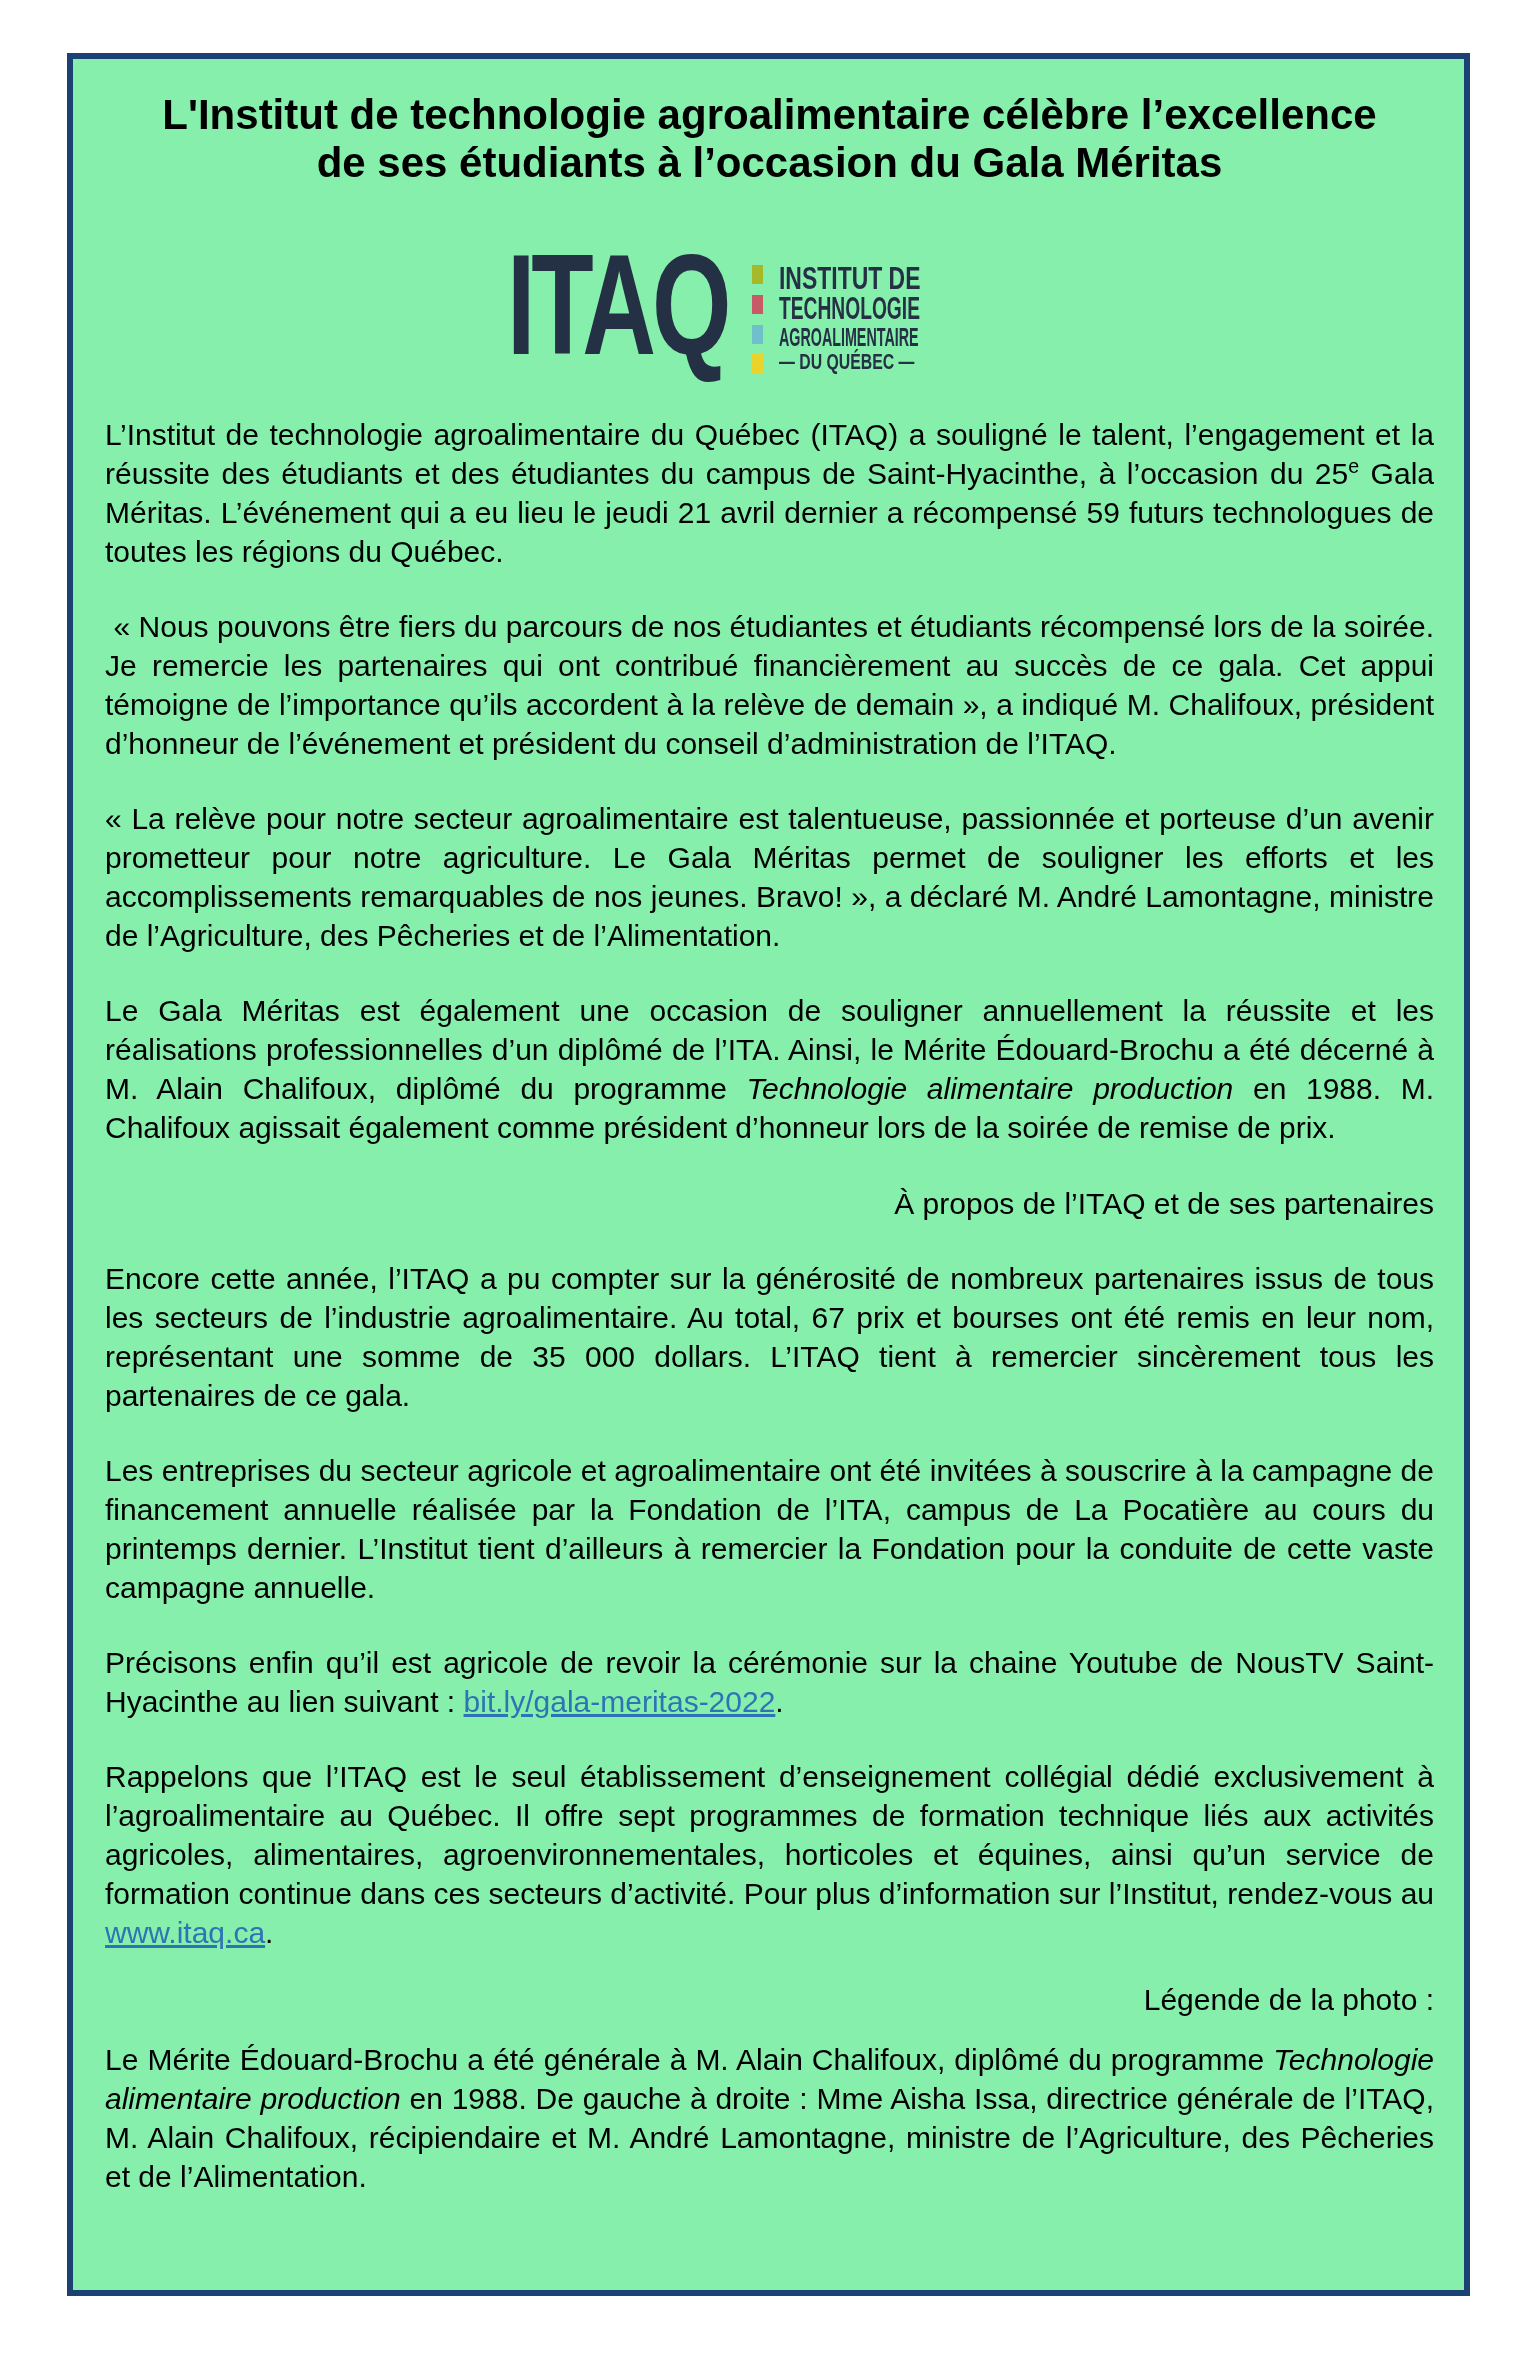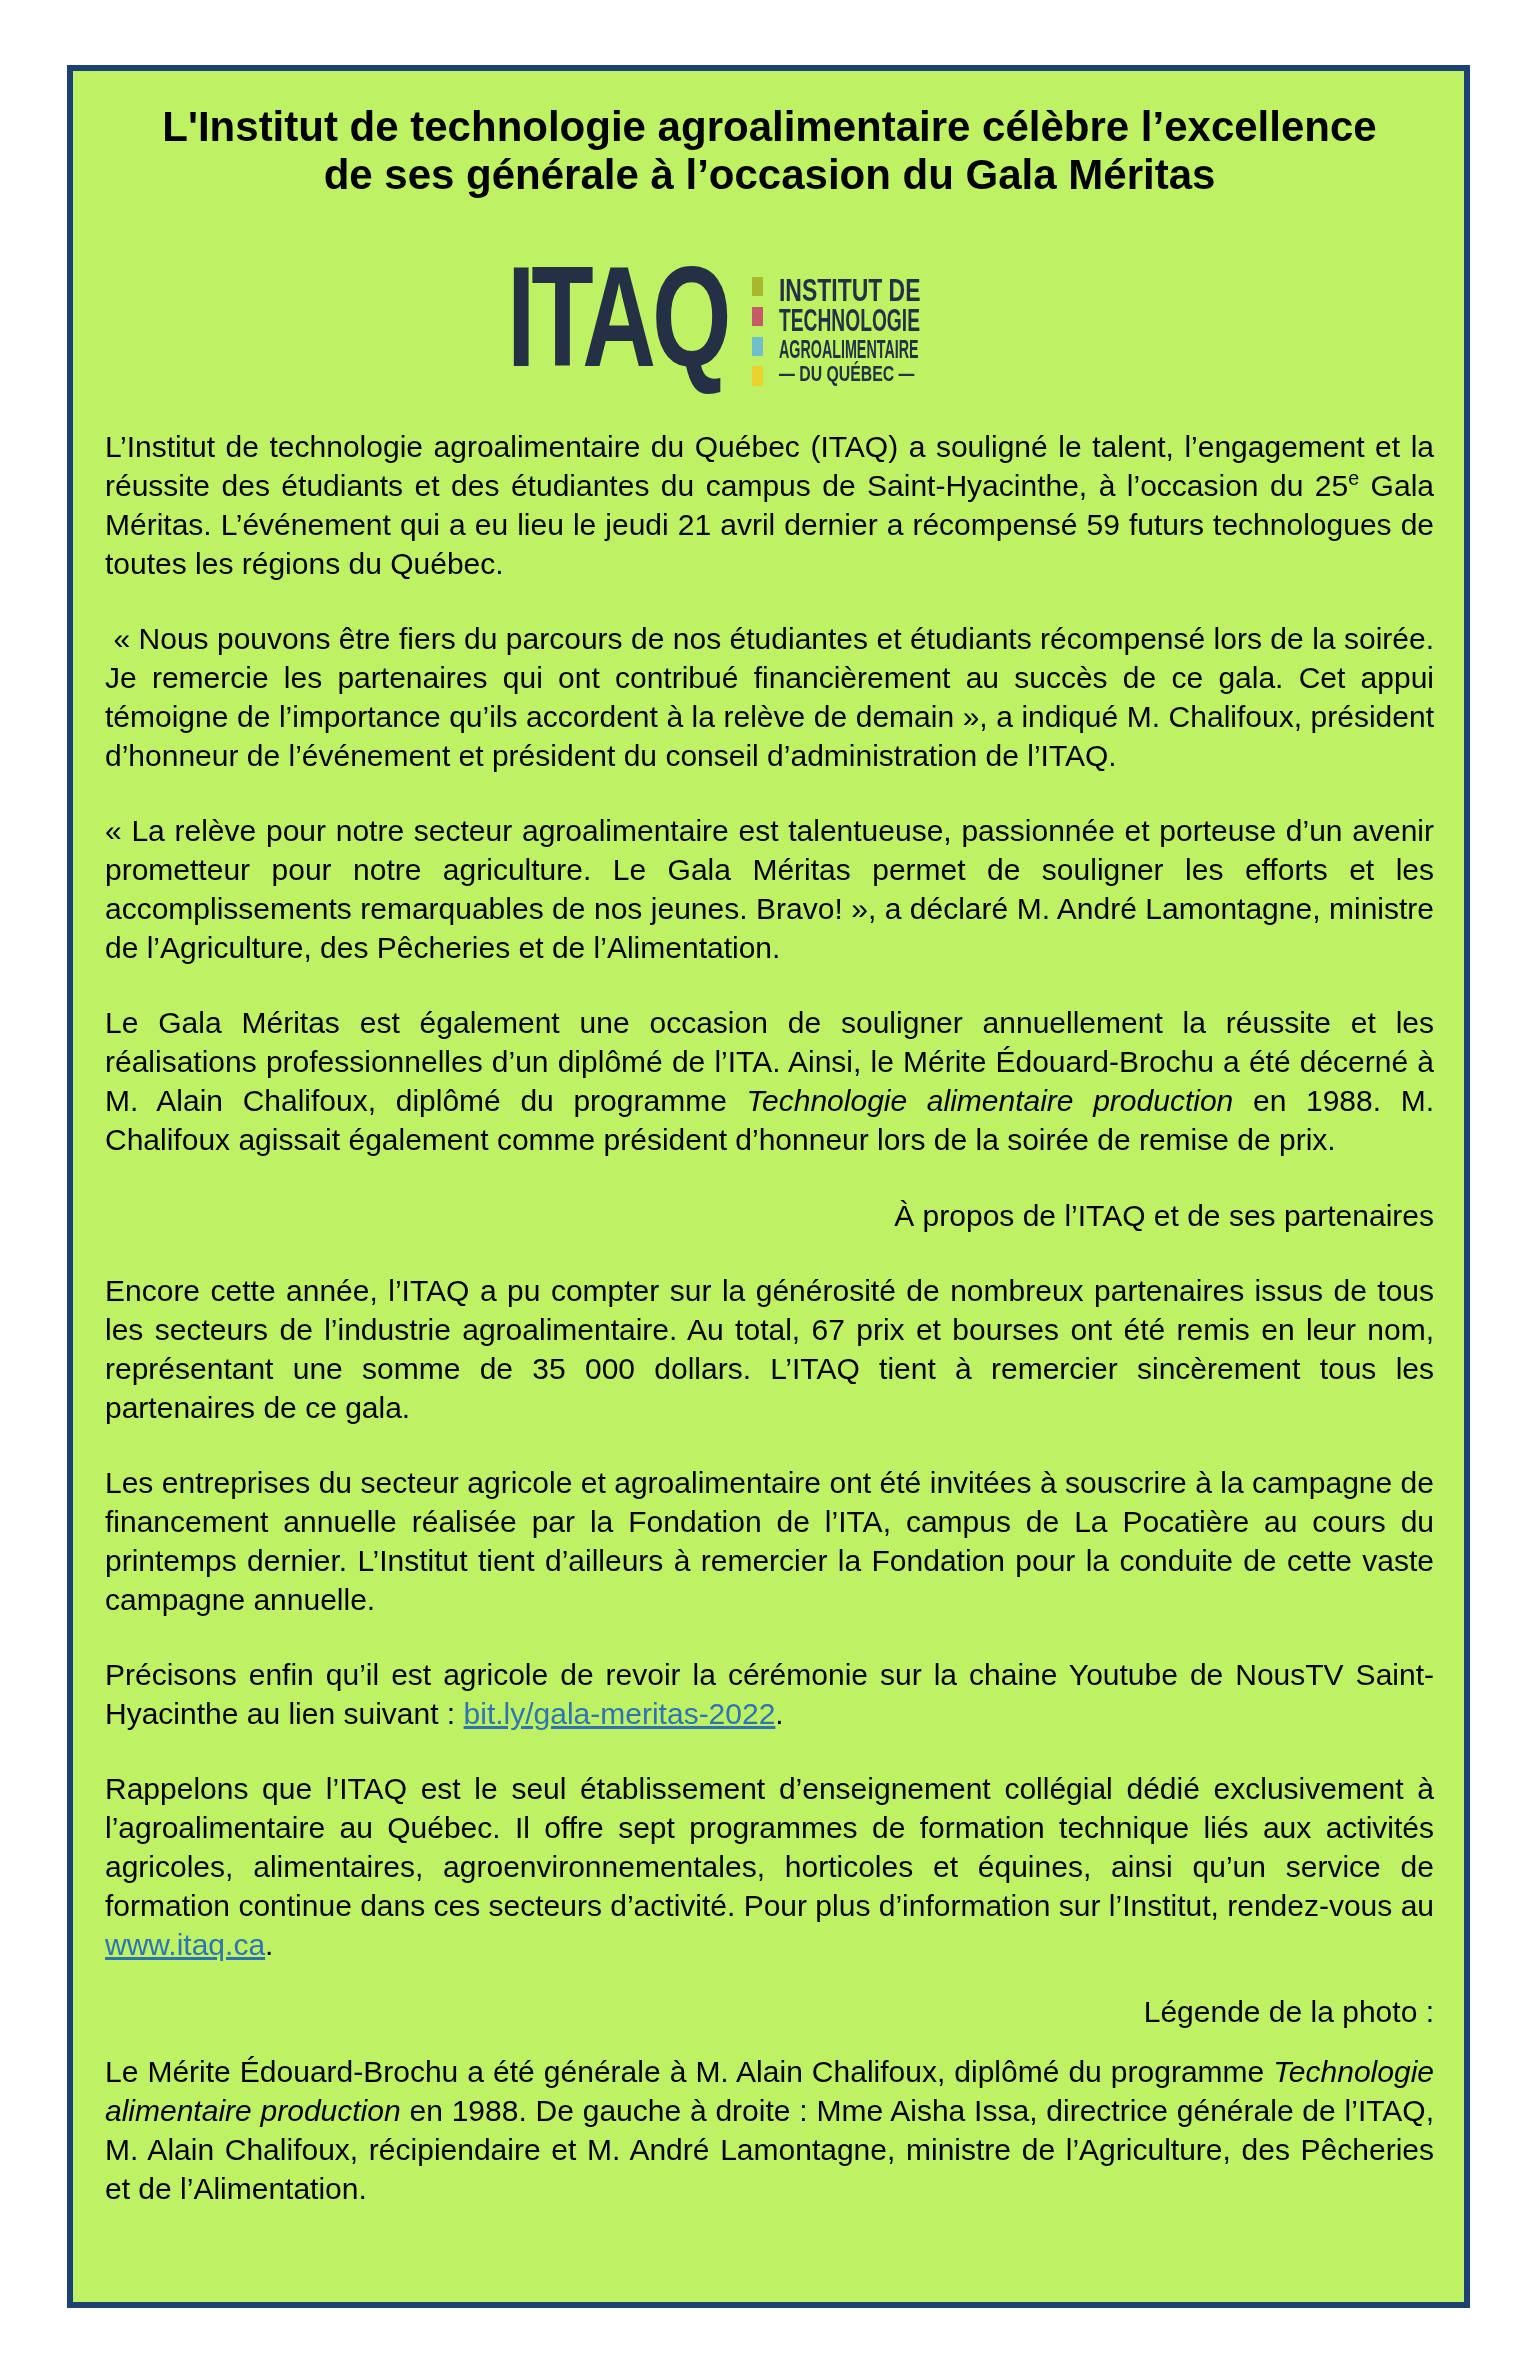--- a/index.html
+++ b/index.html
@@ -1,23 +1,23 @@
 <!DOCTYPE html>
 <html style="font-size:15px"><head>
 <meta charset="utf-8">
 <style>
   html, body { margin: 0; padding: 0; background: #ffffff; }
   body {
     width: 1538px; height: 2377px; position: relative;
     font-family: "Liberation Sans", sans-serif; color: #000;
   }
   .frame {
-    position: absolute; left: 67px; top: 65px;
+    position: absolute; left: 67px; top: 53px;
     width: 1391px; height: 2231px;
-    border: 6.5px solid #1b4272; background: #bef264;
+    border: 6.5px solid #1b4272; background: #86efac;
     overflow: hidden;
   }
   .content { padding: 32px 30px 0 32px; }
 
   .title { text-align: center; font-weight: bold; font-size: 42px; line-height: 48px; }
 
   .logo { margin-top: 47px; height: 140px; display: flex; justify-content: center; align-items: flex-end; }
   .wordmark {
     width: 227px; font-size: 142px; font-weight: bold; line-height: 138px;
     color: #243044; letter-spacing: -5.6px;
@@ -43,21 +43,21 @@
   a { color: #2e74b5; text-decoration: underline; cursor: pointer; }
 </style>
 </head>
 <body>
 
 <div class="frame">
   <div class="content">
 
     <div class="title">
       <div>L'Institut de technologie agroalimentaire célèbre l’excellence</div>
-      <div>de ses générale à l’occasion du Gala Méritas</div>
+      <div>de ses étudiants à l’occasion du Gala Méritas</div>
     </div>
 
     <div class="logo">
       <div class="wordmark">ITAQ</div>
       <div class="bars">
         <span style="background: rgb(166, 185, 42);"></span>
         <span style="background: rgb(199, 90, 103);"></span>
         <span style="background: rgb(111, 192, 203);"></span>
         <span style="background: rgb(234, 211, 43);"></span>
       </div>

